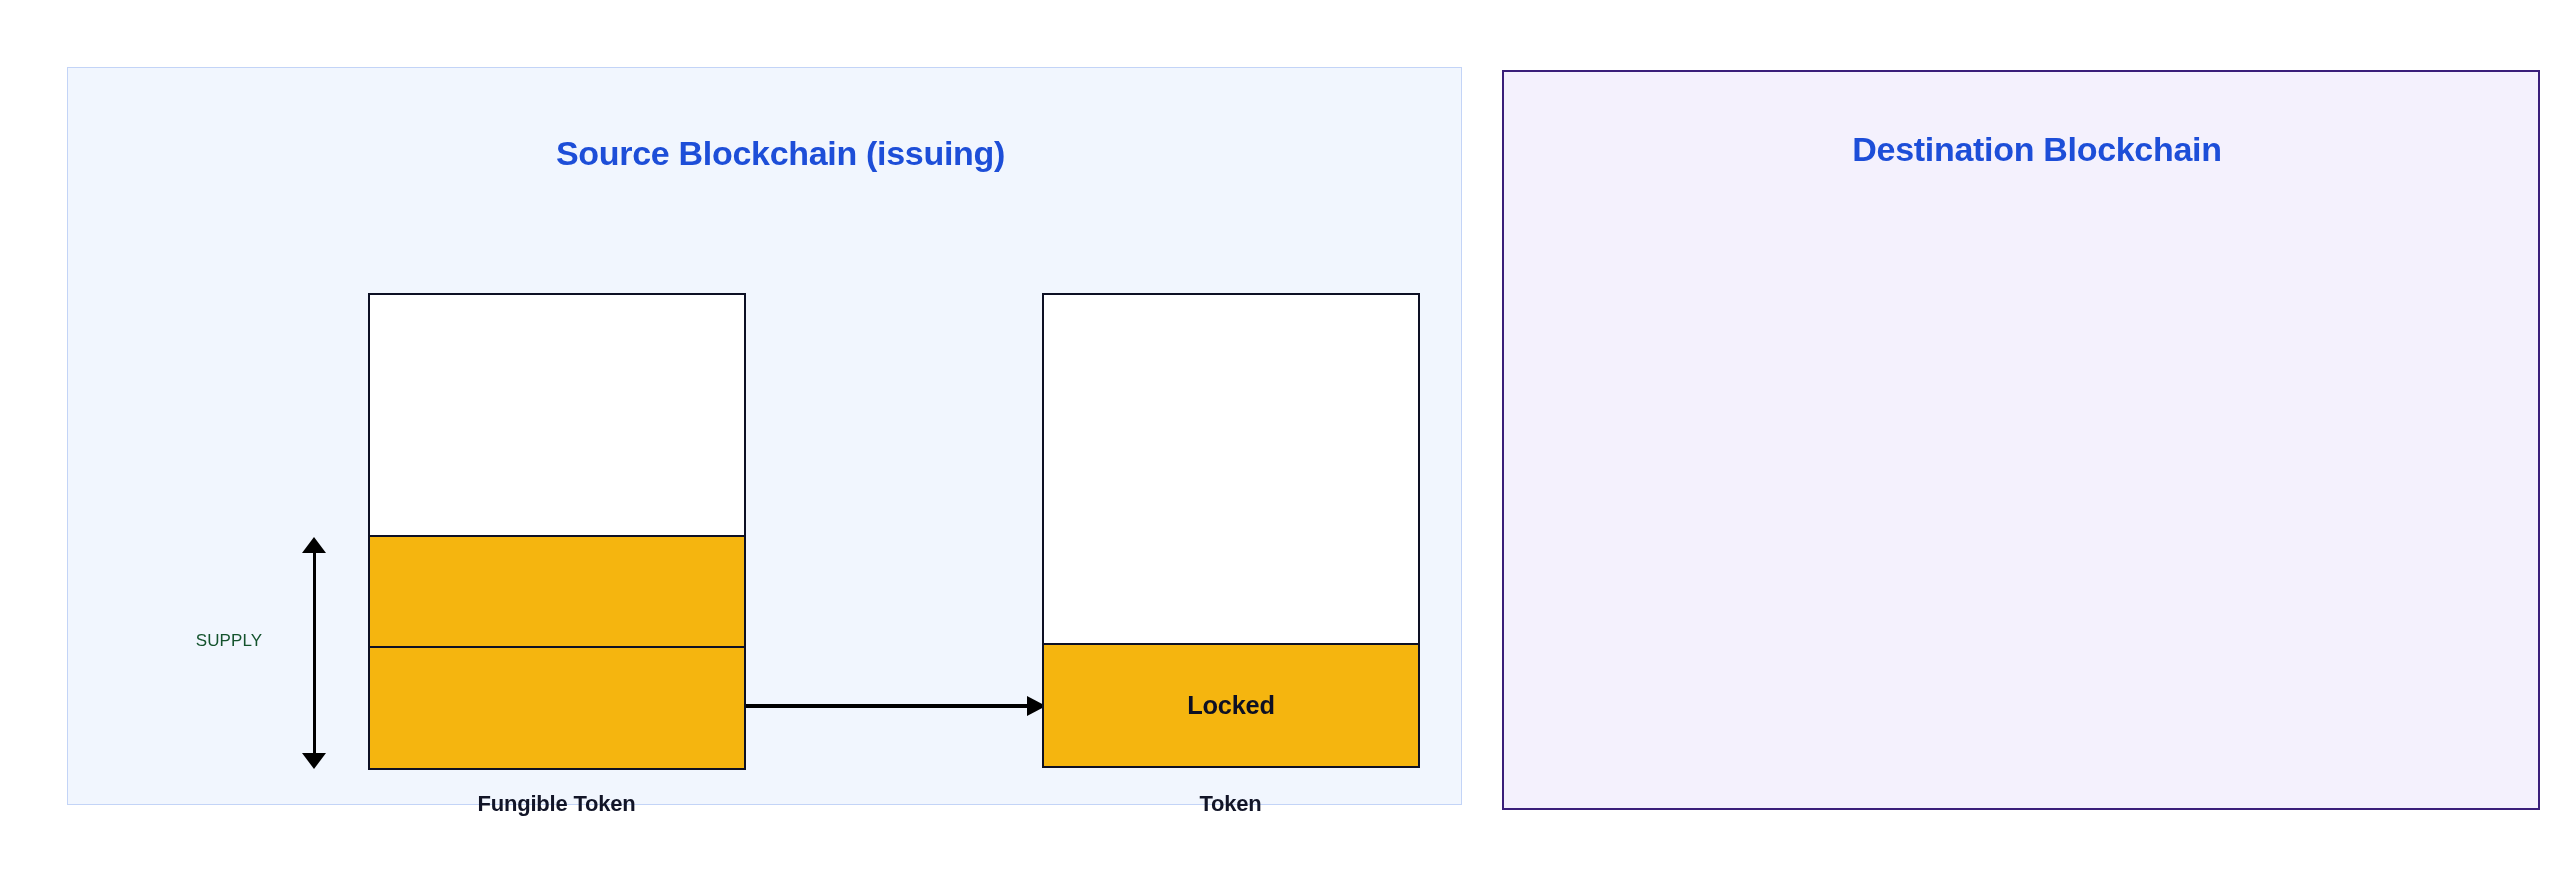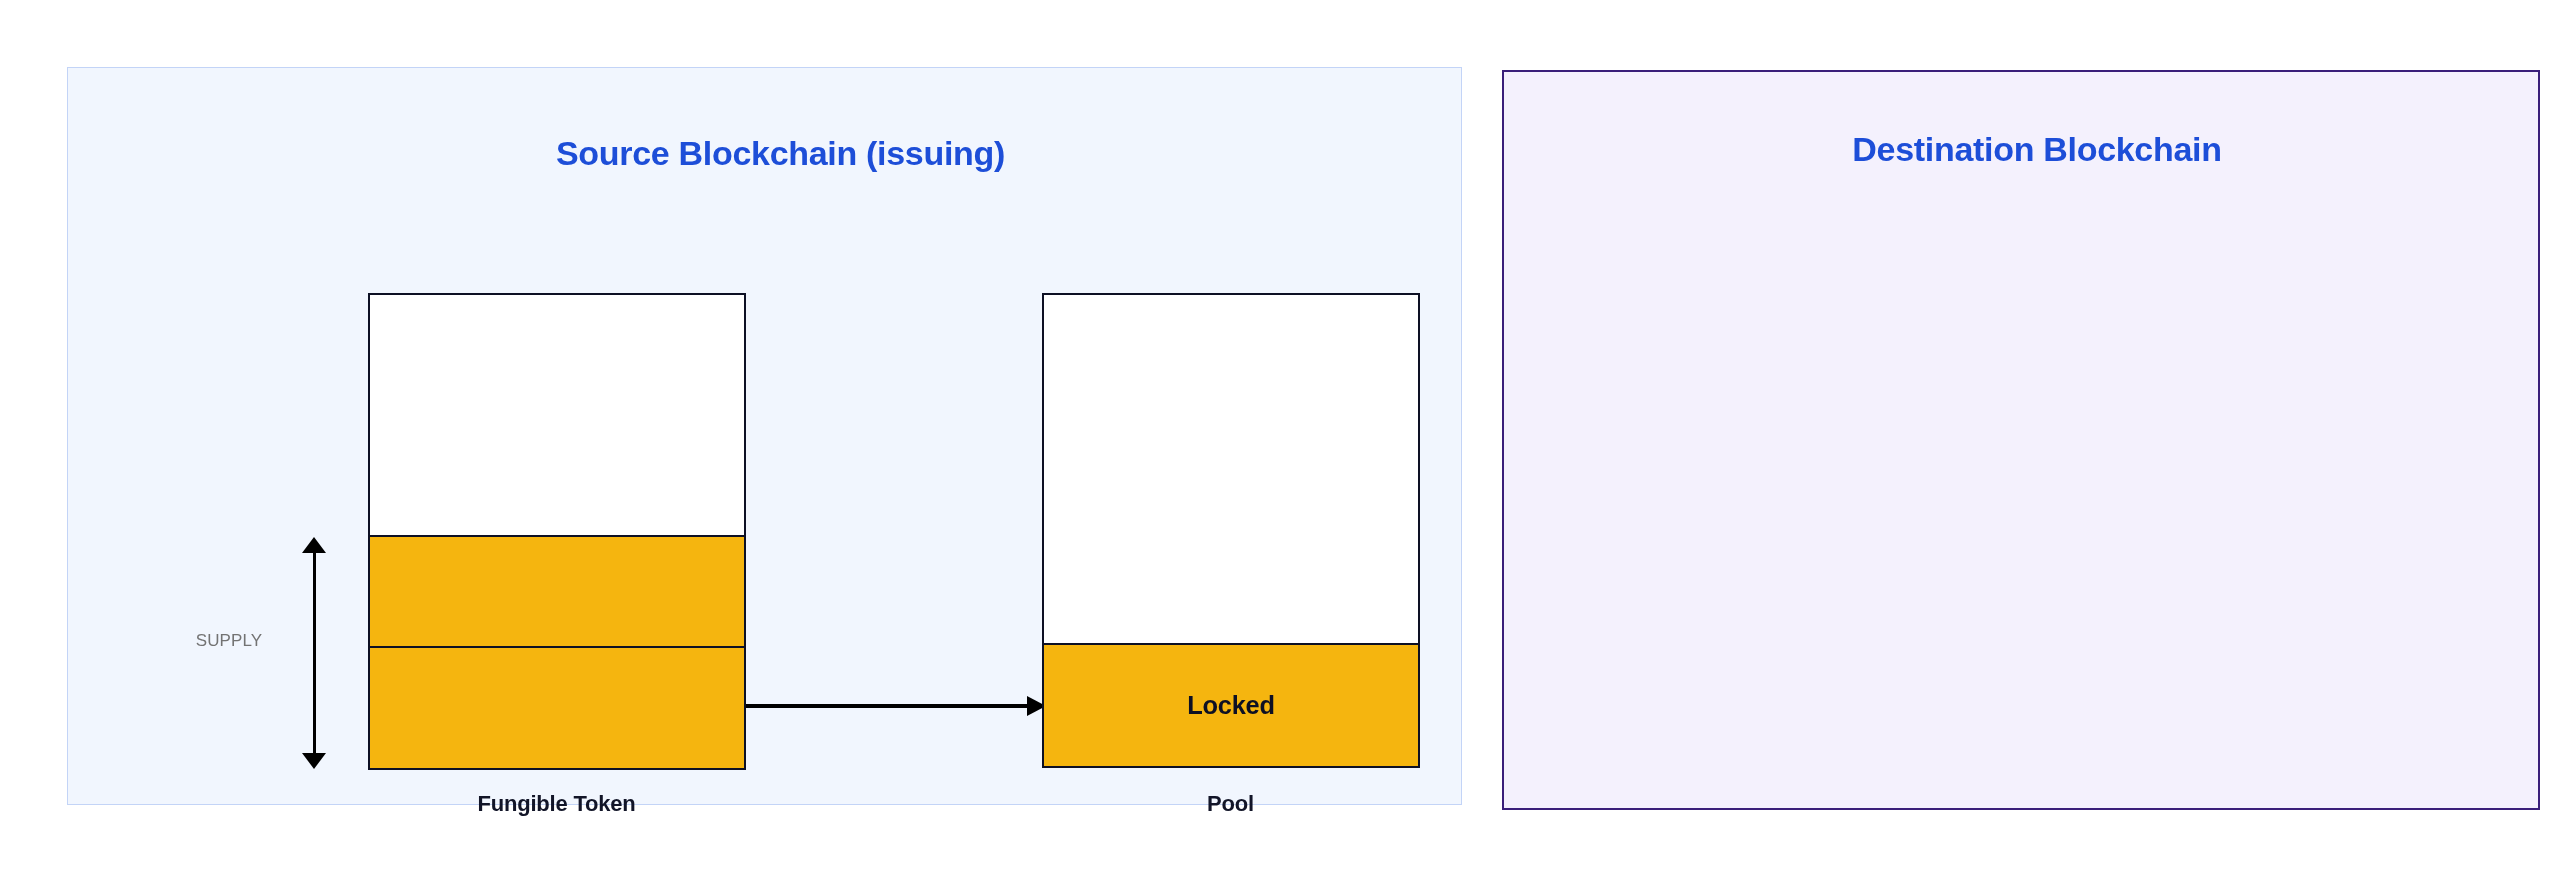--- a/index.html
+++ b/index.html
@@ -122,21 +122,21 @@
   }
   .v-arrow .head-up { top: 0; border-bottom: 16.6px solid #000000; }
   .v-arrow .head-down { bottom: 0; border-top: 16.6px solid #000000; }
 
   #supply-arrow { left: 234px; top: 469px; height: 232px; }
 
   .axis-label {
     position: absolute;
     font-size: 17px;
     font-weight: 400;
-    color: #737373;
+    color: #14532d;
     line-height: 1.33;
     text-align: center;
     letter-spacing: 0.1px;
     white-space: pre-line;
   }
   #supply-label { left: 99px; top: 562px; width: 124px; text-align: center; }
 
   
   #transfer-arrow {
     position: absolute;
@@ -187,21 +187,21 @@
 
   <div id="transfer-arrow">
     <div class="h-shaft"></div>
     <div class="h-head"></div>
   </div>
 
   <div class="bar" id="pool-bar">
     <div class="bar-seg seg-white s-white"></div>
     <div class="bar-seg seg-gold s-locked seg-divider-top">Locked</div>
   </div>
-  <div class="bar-caption" id="pool-caption">Pool</div>
+  <div class="bar-caption" id="pool-caption">Token</div>
 
 </div>
 
 <div class="panel" id="destination-panel">
 
   <div class="panel-title">Destination Blockchain</div>
 
 </div>
 
 

